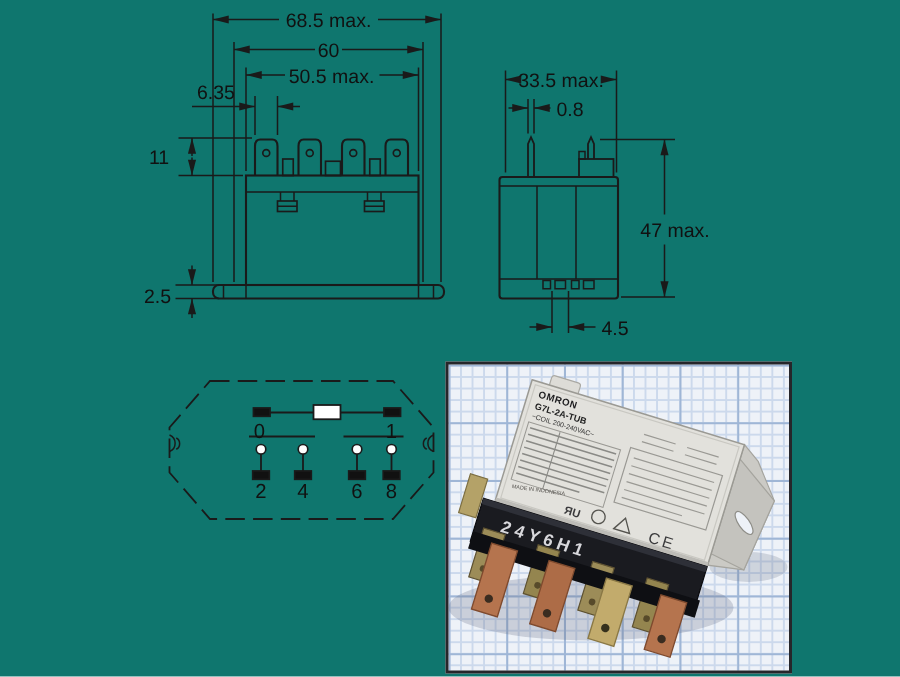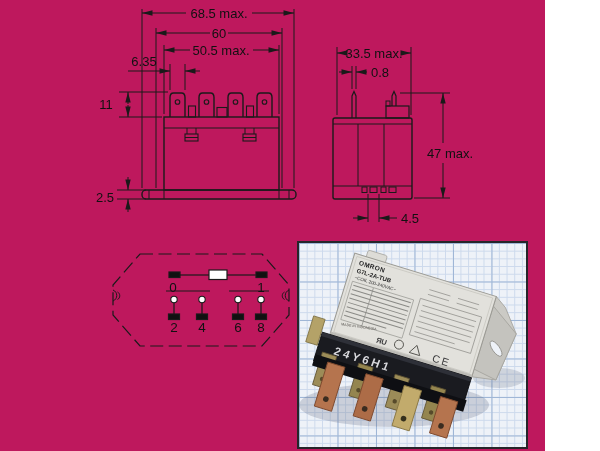--- a/index.html
+++ b/index.html
@@ -1,16 +1,16 @@
 <!DOCTYPE html>
 <html><head>
 <meta charset="utf-8">
 <style>
   html,body{margin:0;padding:0;background:#fff;}
-  .canvas{position:relative;width:545px;height:451px;background:#be185d;overflow:hidden;
+  .canvas{position:relative;width:600px;height:451px;background:#0f766e;overflow:hidden;
           font-family:"Liberation Sans",sans-serif;}
   .drawing-svg{position:absolute;left:0;top:0;}
   .dim-text{font-family:"Liberation Sans",sans-serif;font-size:13px;fill:#111;}
   .term-text{font-family:"Liberation Sans",sans-serif;font-size:13.5px;fill:#111;}
   .photo{position:absolute;left:297px;top:241px;width:231px;height:208px;
          box-sizing:border-box;border:2px solid #26262a;
          background-color:#eef2f8;
          background-image:
            linear-gradient(#9fb6d6 1px, transparent 1px),
            linear-gradient(90deg,#9fb6d6 1px, transparent 1px),

